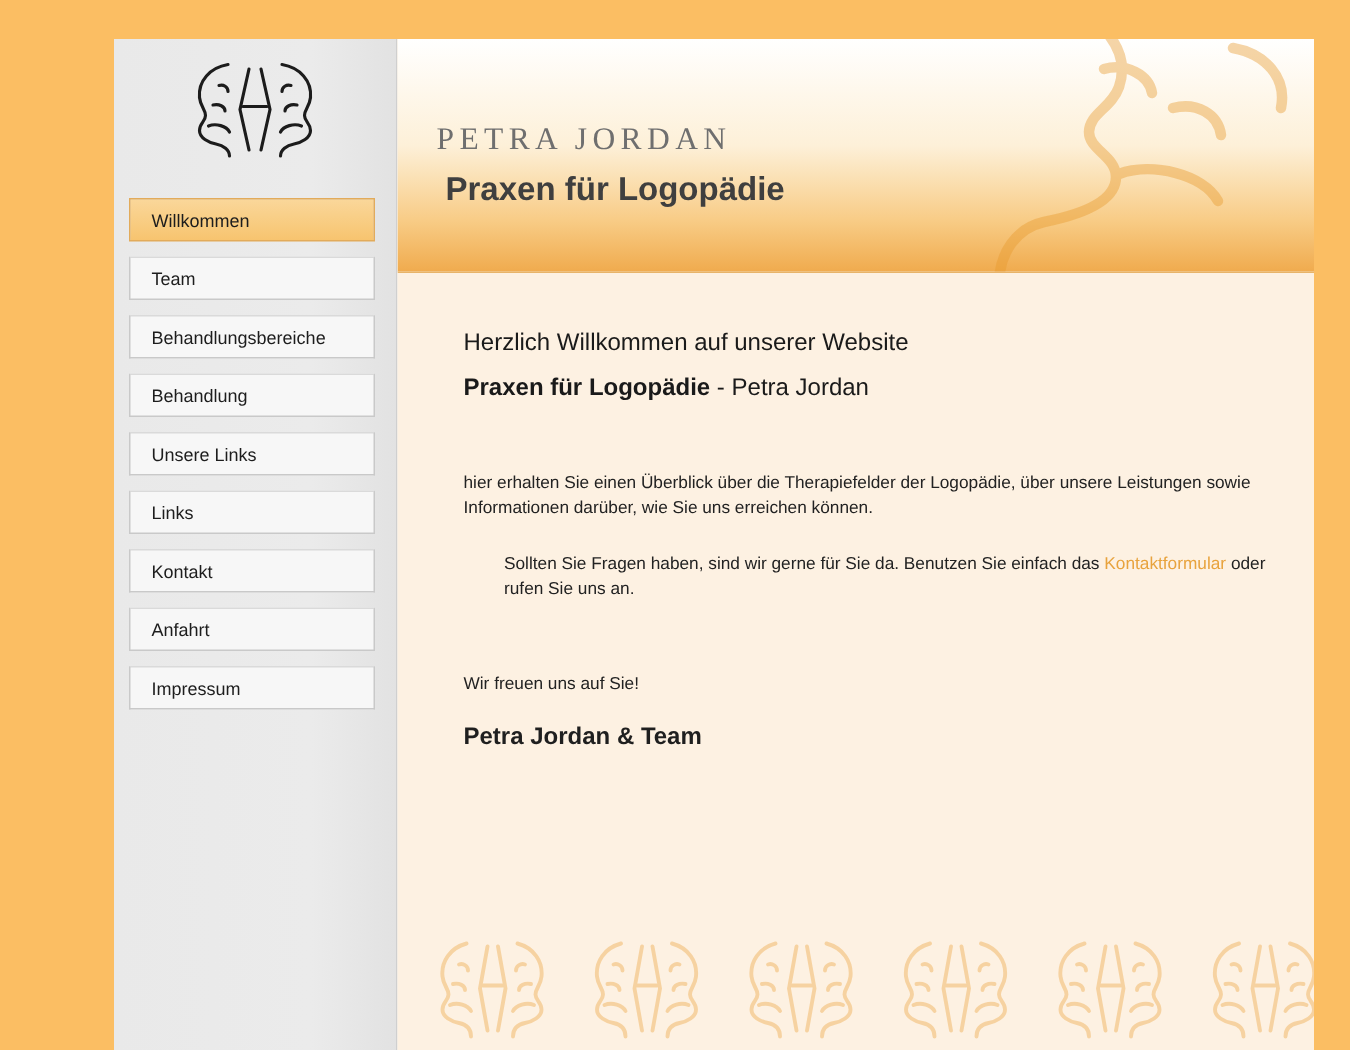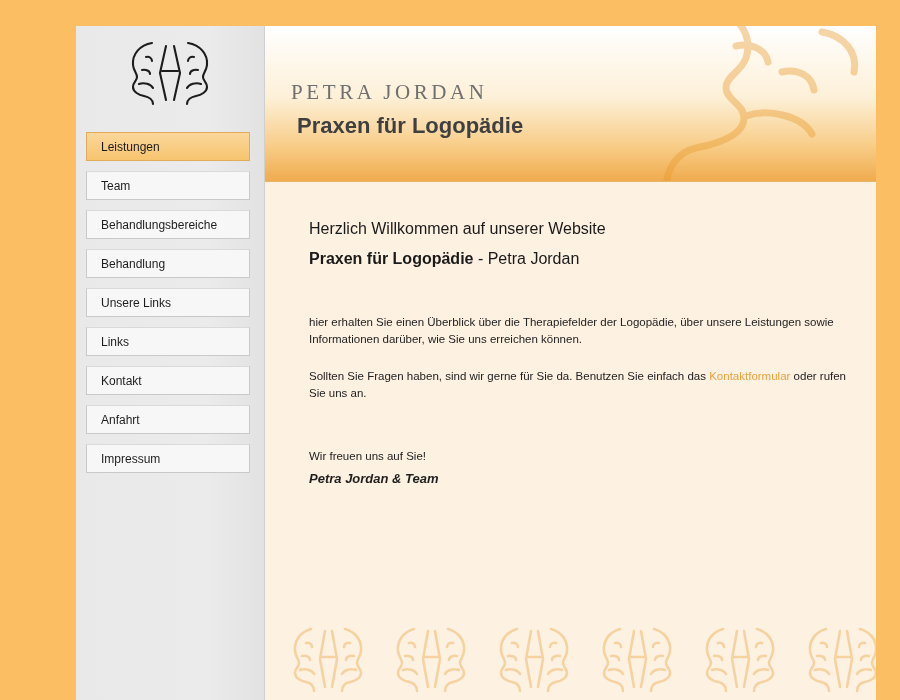--- a/index.html
+++ b/index.html
@@ -157,32 +157,31 @@
   h1.welcome .strong {
     font-weight: bold;
   }
   .para {
     margin: 0;
     font-size: 11.5px;
     line-height: 17px;
     color: #222222;
   }
   .para.first { margin-top: 40px; }
-  .para.second { margin-top: 20px; }
+  .para.second { margin-top: 20px; margin-left: 27px; }
   .para.closing { margin-top: 46px; }
   a.inline-link {
     color: #e8a33d;
     text-decoration: none;
   }
   .signature {
-    font-size: 13px;
-    font-weight: bold;
-    font-style: italic;
+    font-size: 16px;
+    font-weight: bold;
     color: #1f1f1f;
-    margin-top: 6px;
+    margin-top: 18px;
   }
 
   .footer-art {
     position: absolute;
     left: 0;
     right: 0;
     bottom: 0;
     height: 108px;
     overflow: hidden;
     opacity: 0.5;
@@ -213,21 +212,21 @@
 
               <path d="M44 6 L38 33 L44 60"></path>
               <path d="M52 6 L58 33 L52 60"></path>
               <path d="M40 31 L56 31"></path>
             </g>
           </svg>
         </span>
       </div>
 
       <div class="nav">
-        <div class="nav-item active"><span>Leistungen</span></div>
+        <div class="nav-item active"><span>Willkommen</span></div>
         <div class="nav-item"><span>Team</span></div>
         <div class="nav-item"><span>Behandlungsbereiche</span></div>
         <div class="nav-item"><span>Behandlung</span></div>
         <div class="nav-item"><span>Unsere Links</span></div>
         <div class="nav-item"><span>Links</span></div>
         <div class="nav-item"><span>Kontakt</span></div>
         <div class="nav-item"><span>Anfahrt</span></div>
         <div class="nav-item"><span>Impressum</span></div>
       </div>
 

